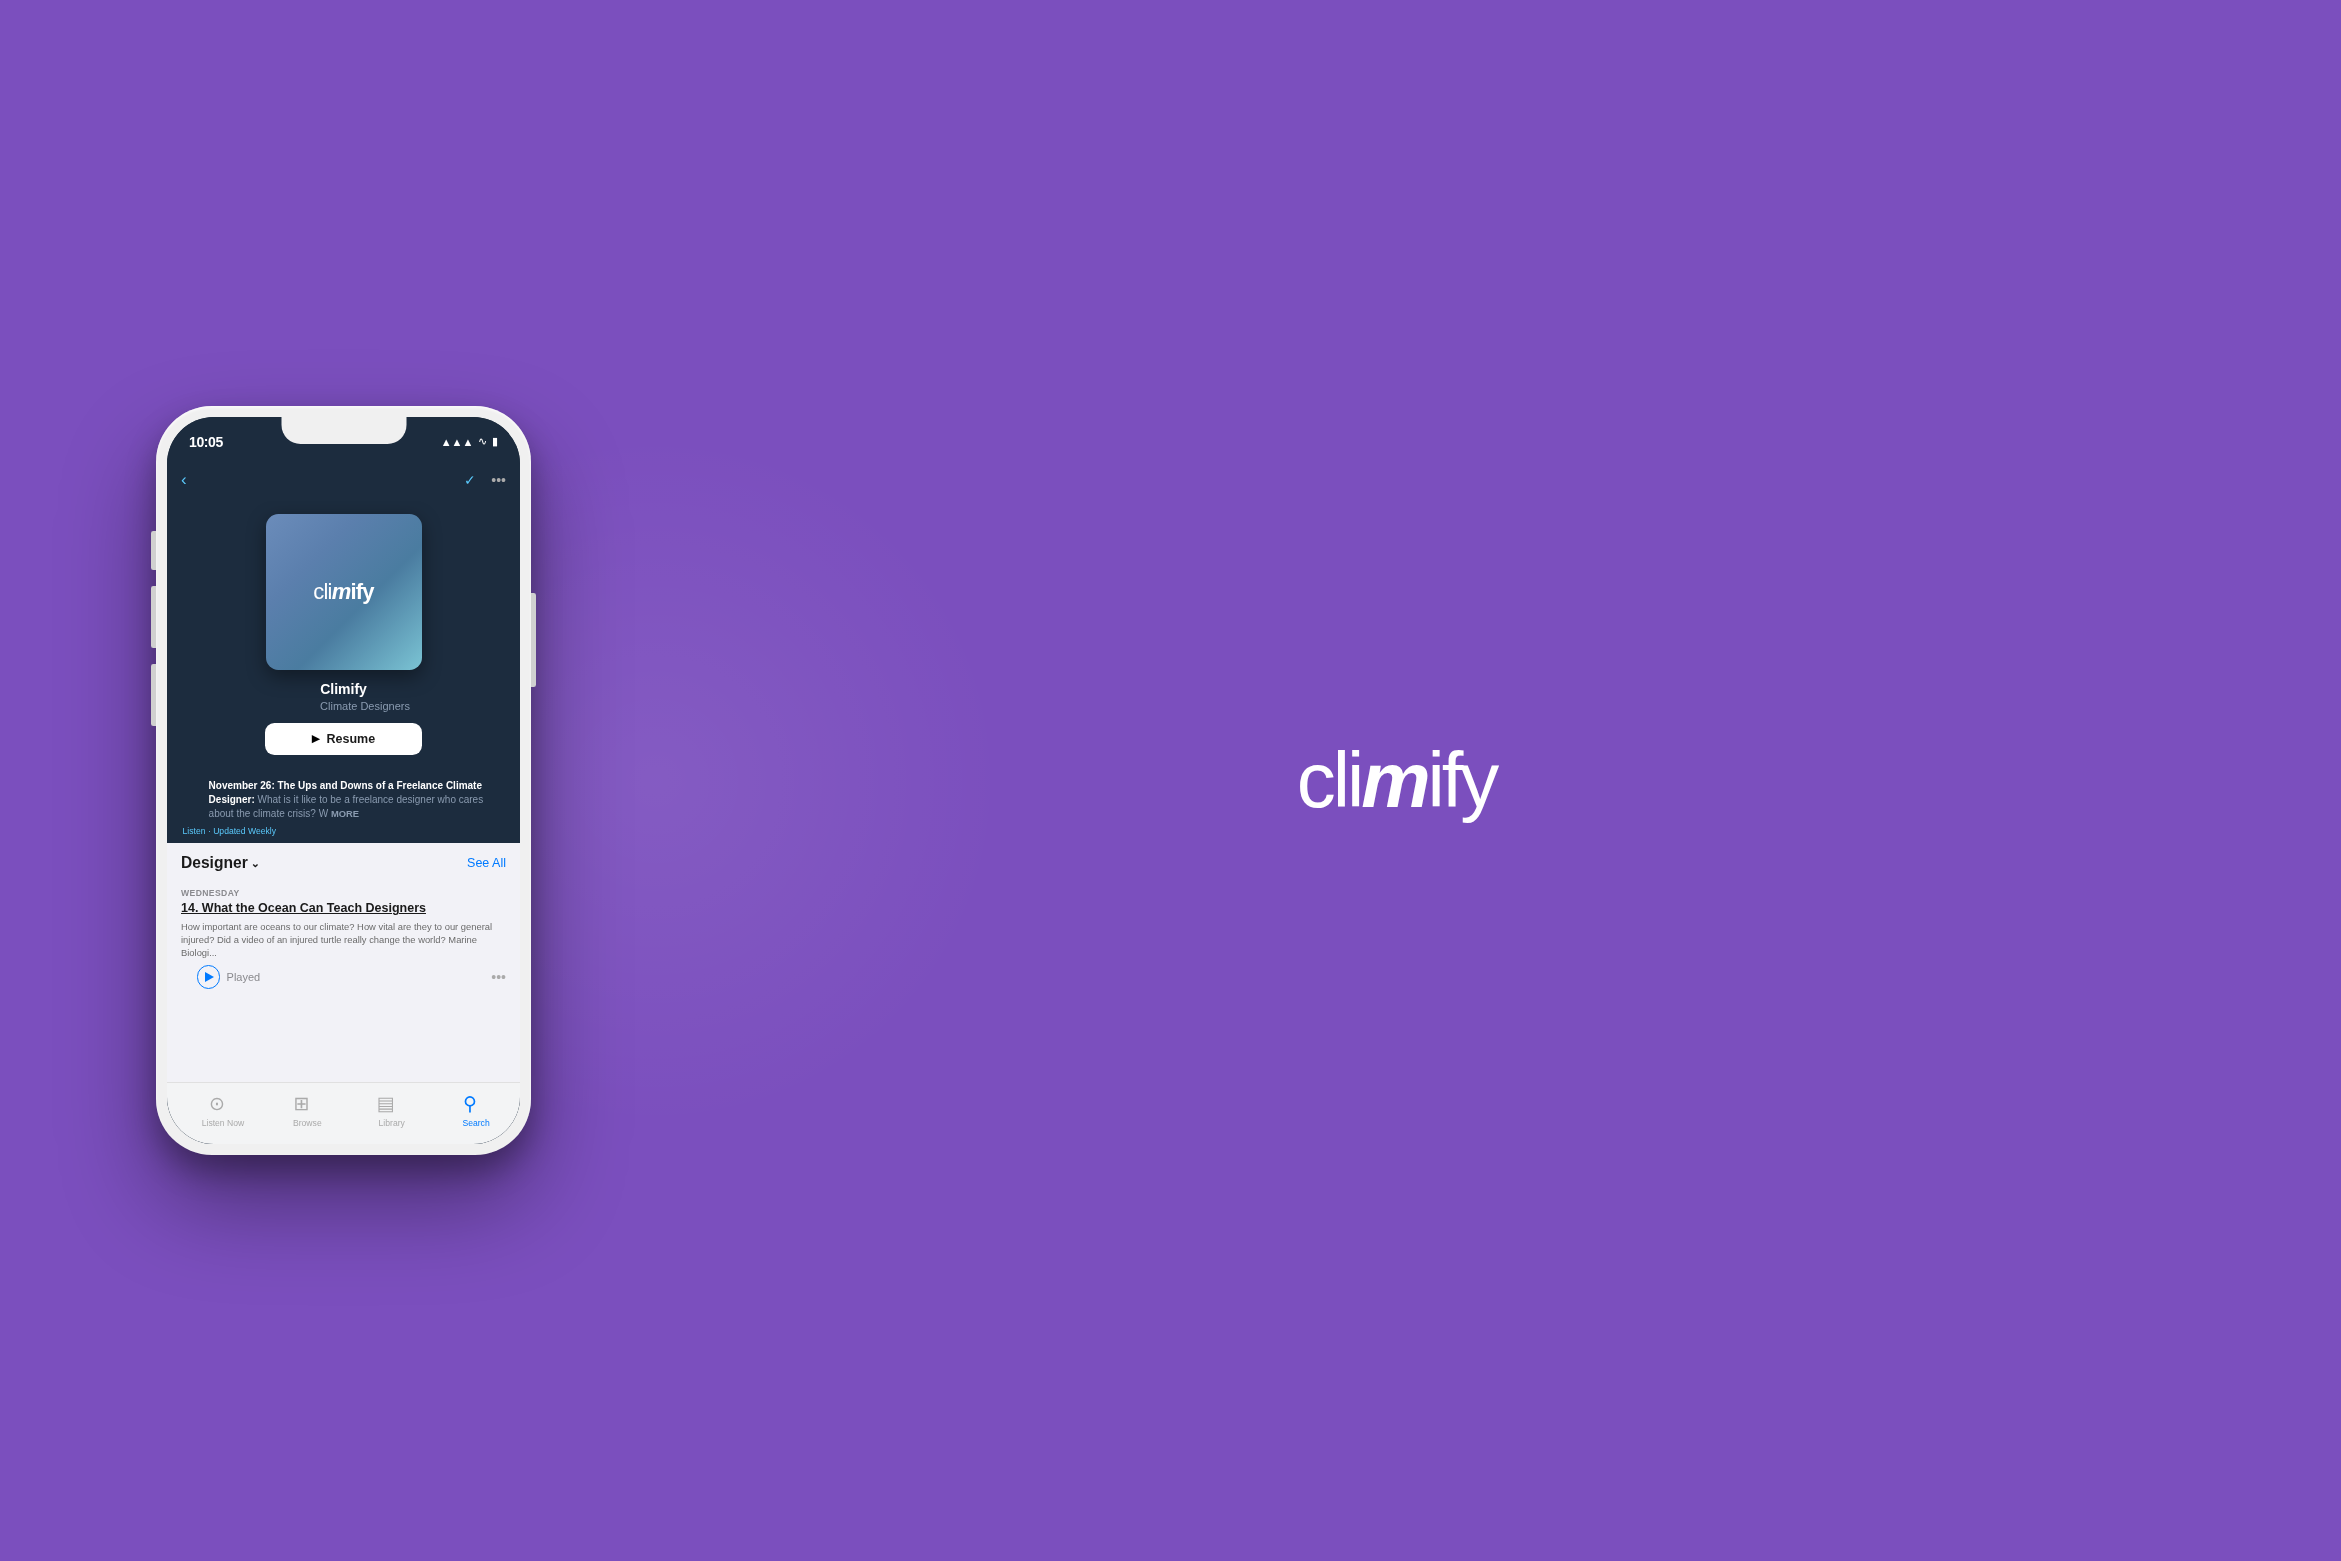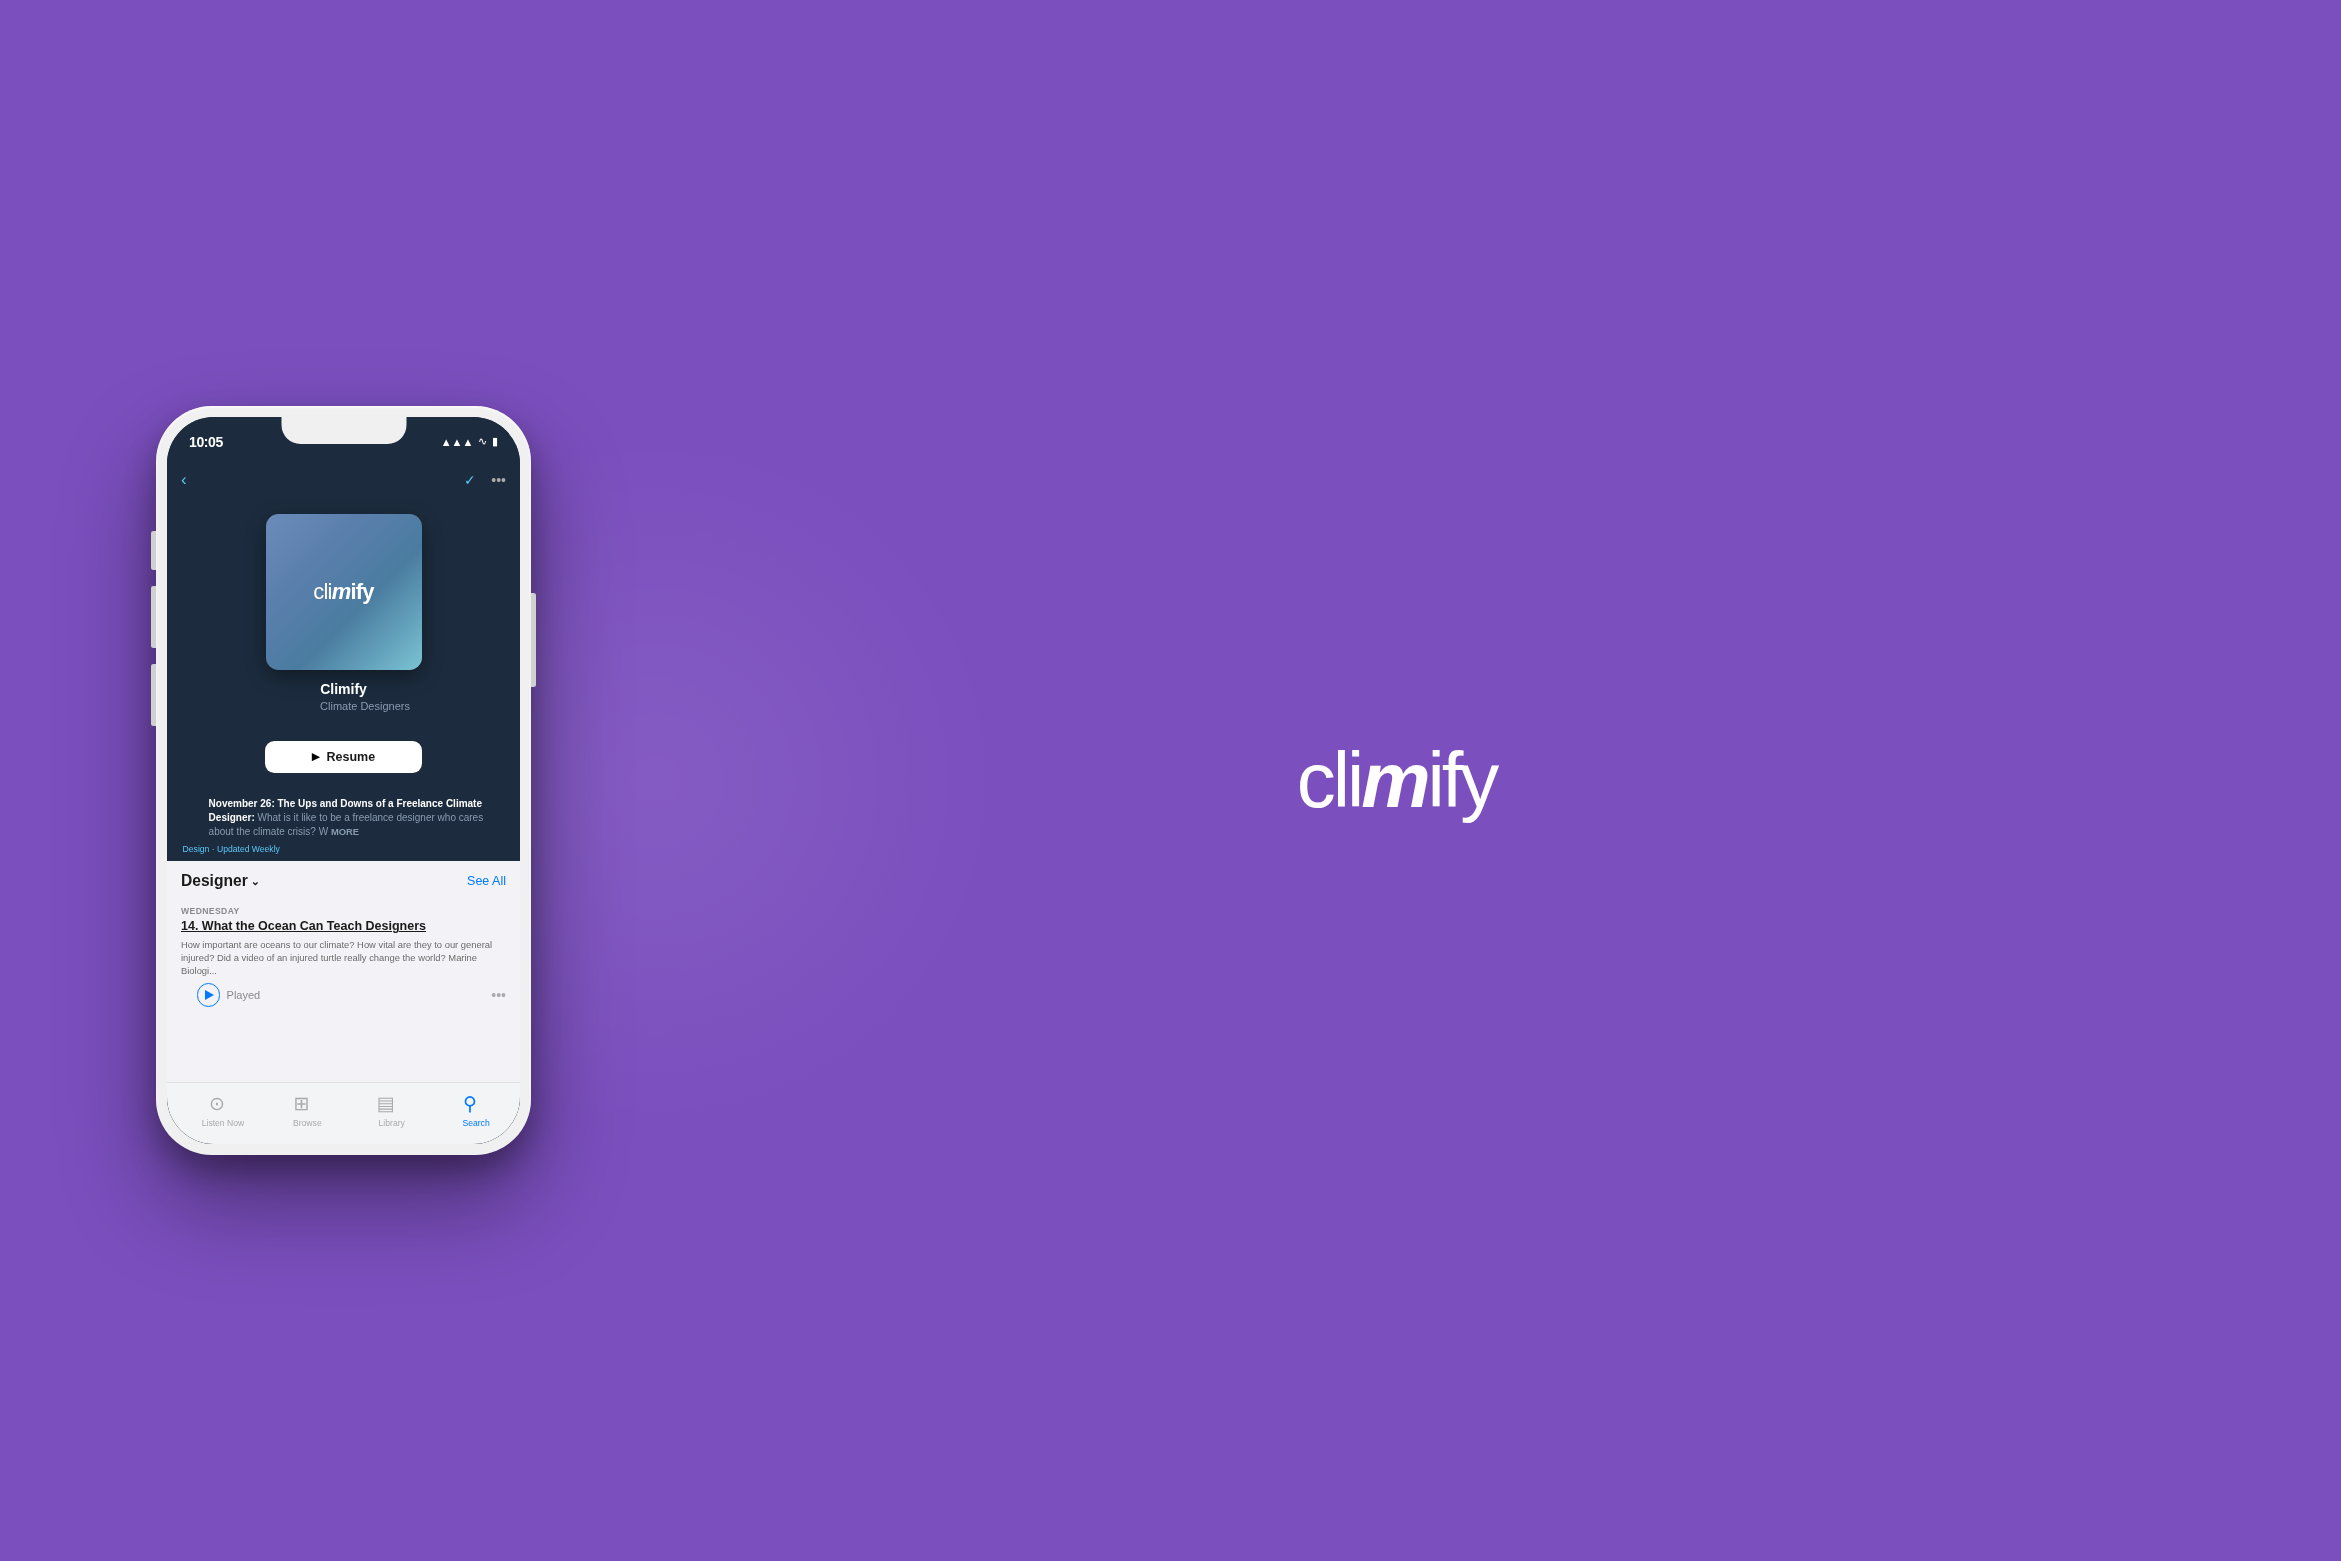--- a/index.html
+++ b/index.html
@@ -234,21 +234,21 @@
       font-size: 14px;
       font-weight: 600;
       text-align: center;
       margin-bottom: 3.1px;
     }
 
     .podcast-author {
       color: #8a9bb0;
       font-size: 11px;
       text-align: center;
-      margin-bottom: 29px;
+      margin-bottom: 11px;
       padding-left: 43px;
     }
 
     
     .resume-btn {
       background: white;
       border: none;
       border-radius: 9.4px;
       padding: 9.4px 47px;
       display: flex;
@@ -605,21 +605,21 @@
               <span class="resume-btn-text">Resume</span>
             </button>
           </div>
 
           <div class="description-section">
             <div class="description-title">
               <span>November 26: The Ups and Downs of a Freelance Climate Designer:</span>
               <span style="font-weight:400; color:#8a9bb0;">What is it like to be a freelance designer who cares about the climate crisis? W</span>
               <span class="description-more">MORE</span>
             </div>
-            <div class="description-tags">Design · Updated Weekly</div>
+            <div class="description-tags">Listen · Updated Weekly</div>
           </div>
 
           <div class="episodes-section">
             <div class="episodes-header">
               <div class="episodes-title">
                 <span>Designer</span>
                 <span class="episodes-chevron"> ⌄</span>
               </div>
               <span class="see-all">See All</span>
             </div>

